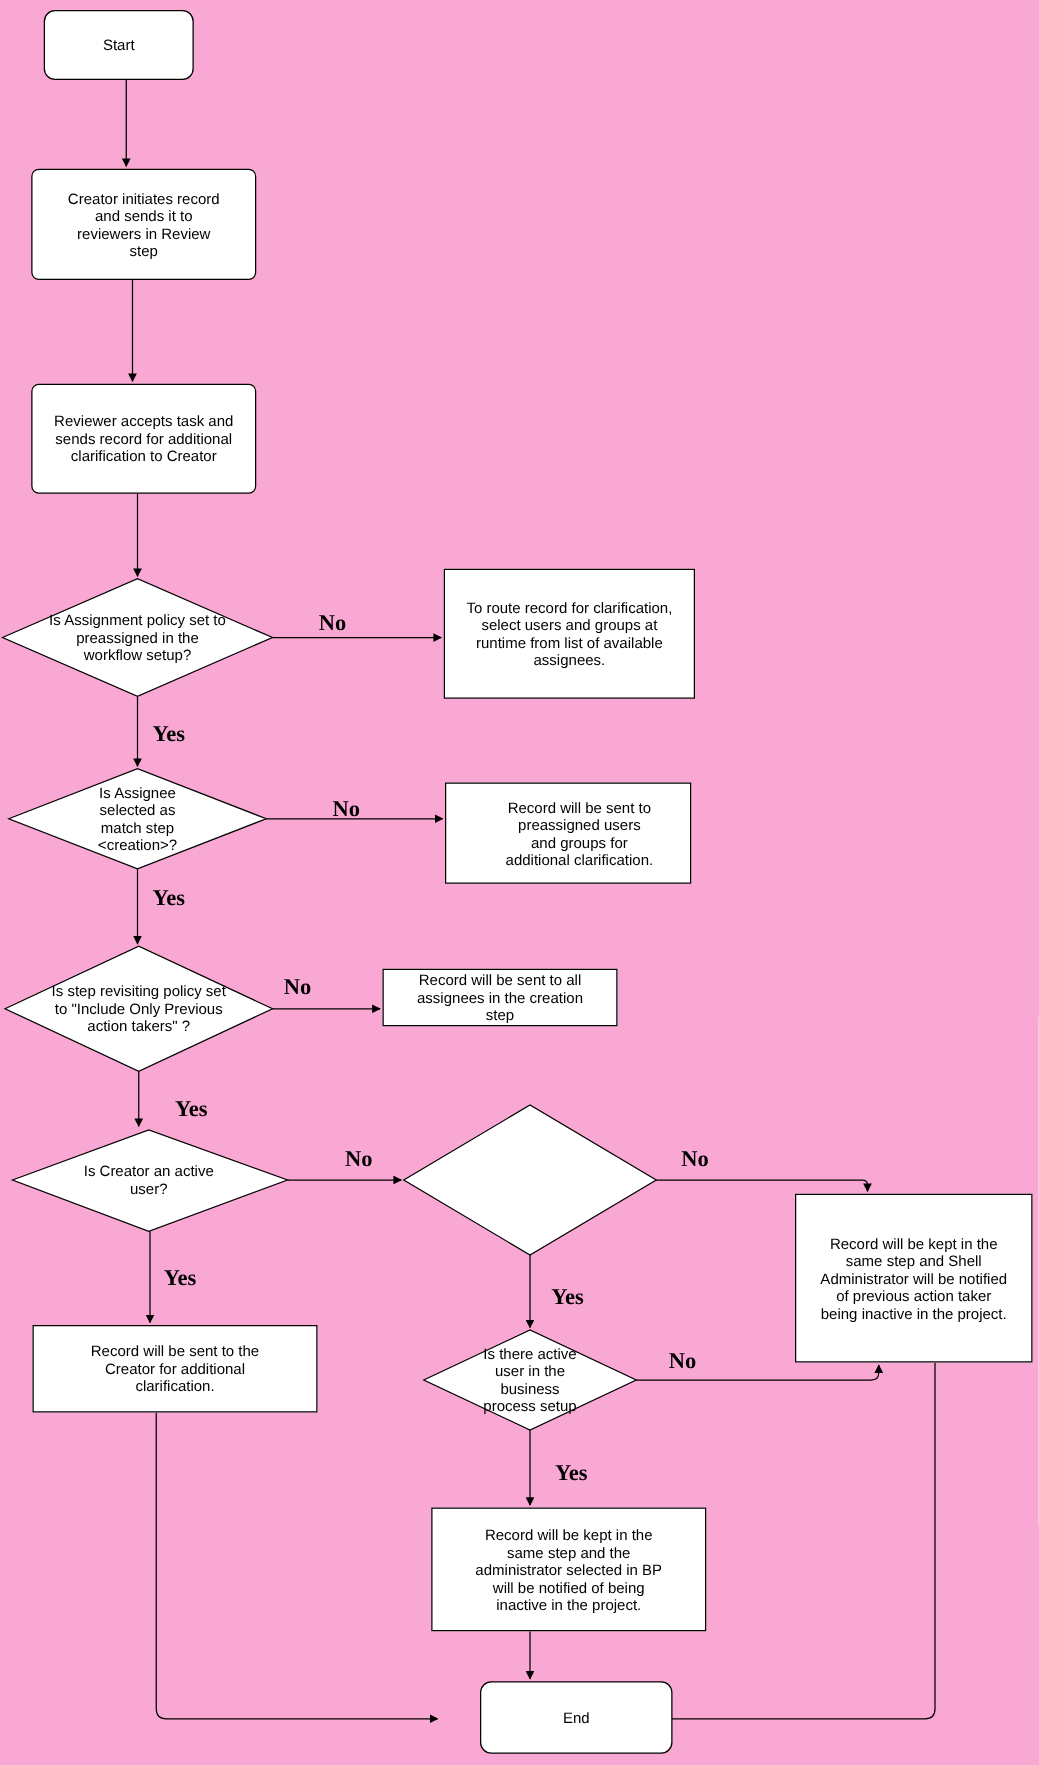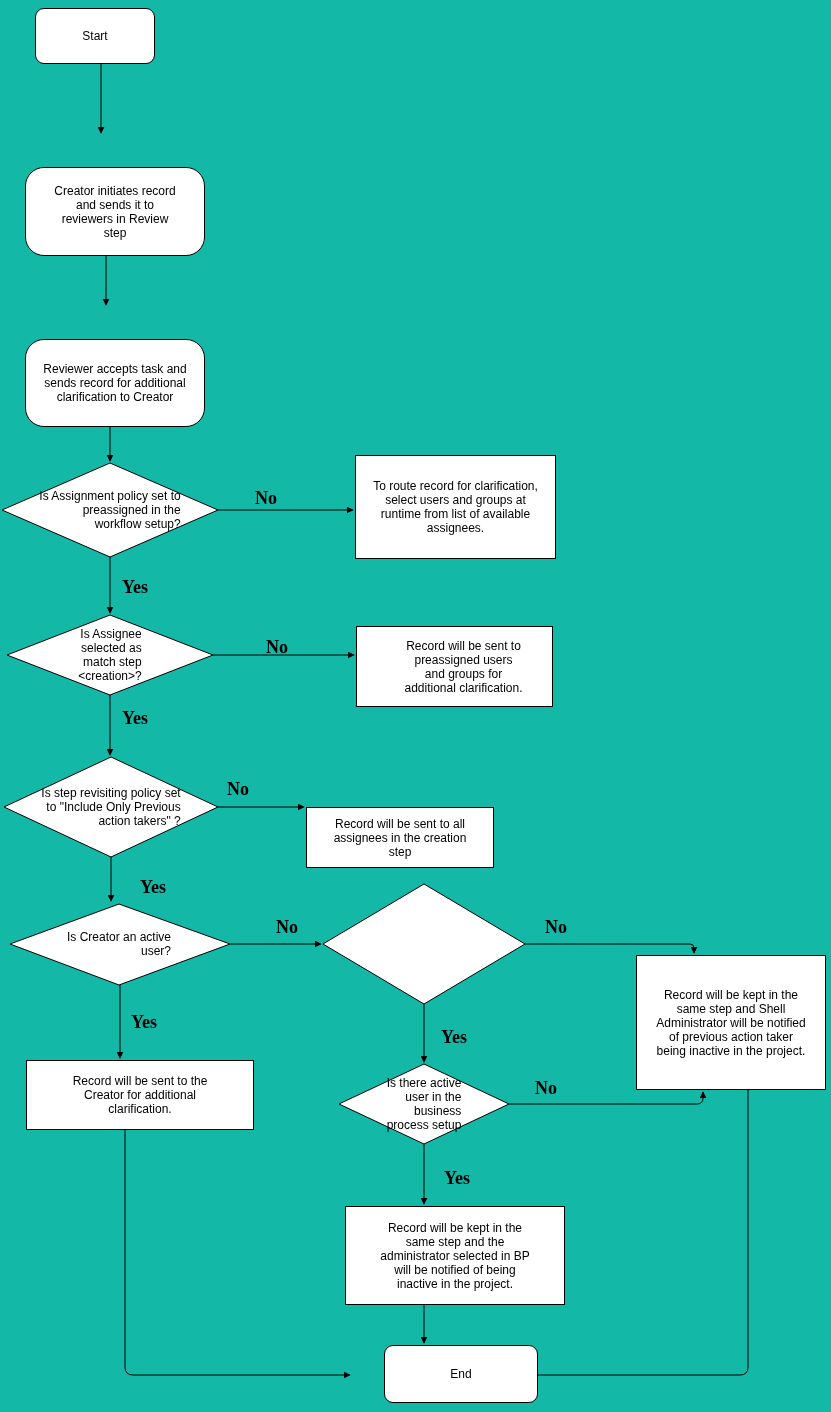--- a/index.html
+++ b/index.html
@@ -1,43 +1,43 @@
 <!DOCTYPE html>
 <html><head>
 <meta charset="utf-8">
 <style>
   html,body{margin:0;padding:0;background:#fff;}
   .canvas{
     position:relative;
     width:831px;height:1412px;
-    background:#14b8a6;
+    background:#f9a8d4;
     font-family:"Liberation Sans",sans-serif;
     color:#000;
     overflow:hidden;
   }
   .layer{position:absolute;left:0;top:0;z-index:1;}
   .node{
     position:absolute;
     box-sizing:border-box;
     display:flex;align-items:center;justify-content:center;
     text-align:center;
     font-size:12px;line-height:14px;
     background:#fff;
     border:1px solid #000;
     white-space:pre-line;
     z-index:2;
     padding:2px;
   }
-  .rounded-lg{border-radius:19px;margin-top:32px;}
+  .rounded-lg{border-radius:6px;}
   .rounded-sm{border-radius:9px;}
   .dtext{
     position:absolute;
     box-sizing:border-box;
     display:flex;align-items:center;justify-content:center;
-    text-align:right;
+    text-align:center;
     font-size:12px;line-height:14px;
     white-space:pre-line;
     z-index:2;
   }
   .elabel{
     position:absolute;
     font-size:18px;font-weight:600;
     z-index:2;
     font-family:Liberation Serif, serif;
   }
@@ -107,21 +107,21 @@
 assignees.</span>
   </div>
 
   <div class="node" style="left:356px;top:626px;width:197px;height:81px;padding-left:20px;">
     <span>Record will be sent to
 preassigned users
 and groups for
 additional clarification.</span>
   </div>
 
-  <div class="node" style="left:306px;top:775px;width:188px;height:61px;margin-top:32px;">
+  <div class="node" style="left:306px;top:775px;width:188px;height:46px;">
     <span>Record will be sent to all
 assignees in the creation
 step</span>
   </div>
 
   <div class="node" style="left:26px;top:1060px;width:228px;height:70px;">
     <span>Record will be sent to the
 Creator for additional
 clarification.</span>
   </div>

